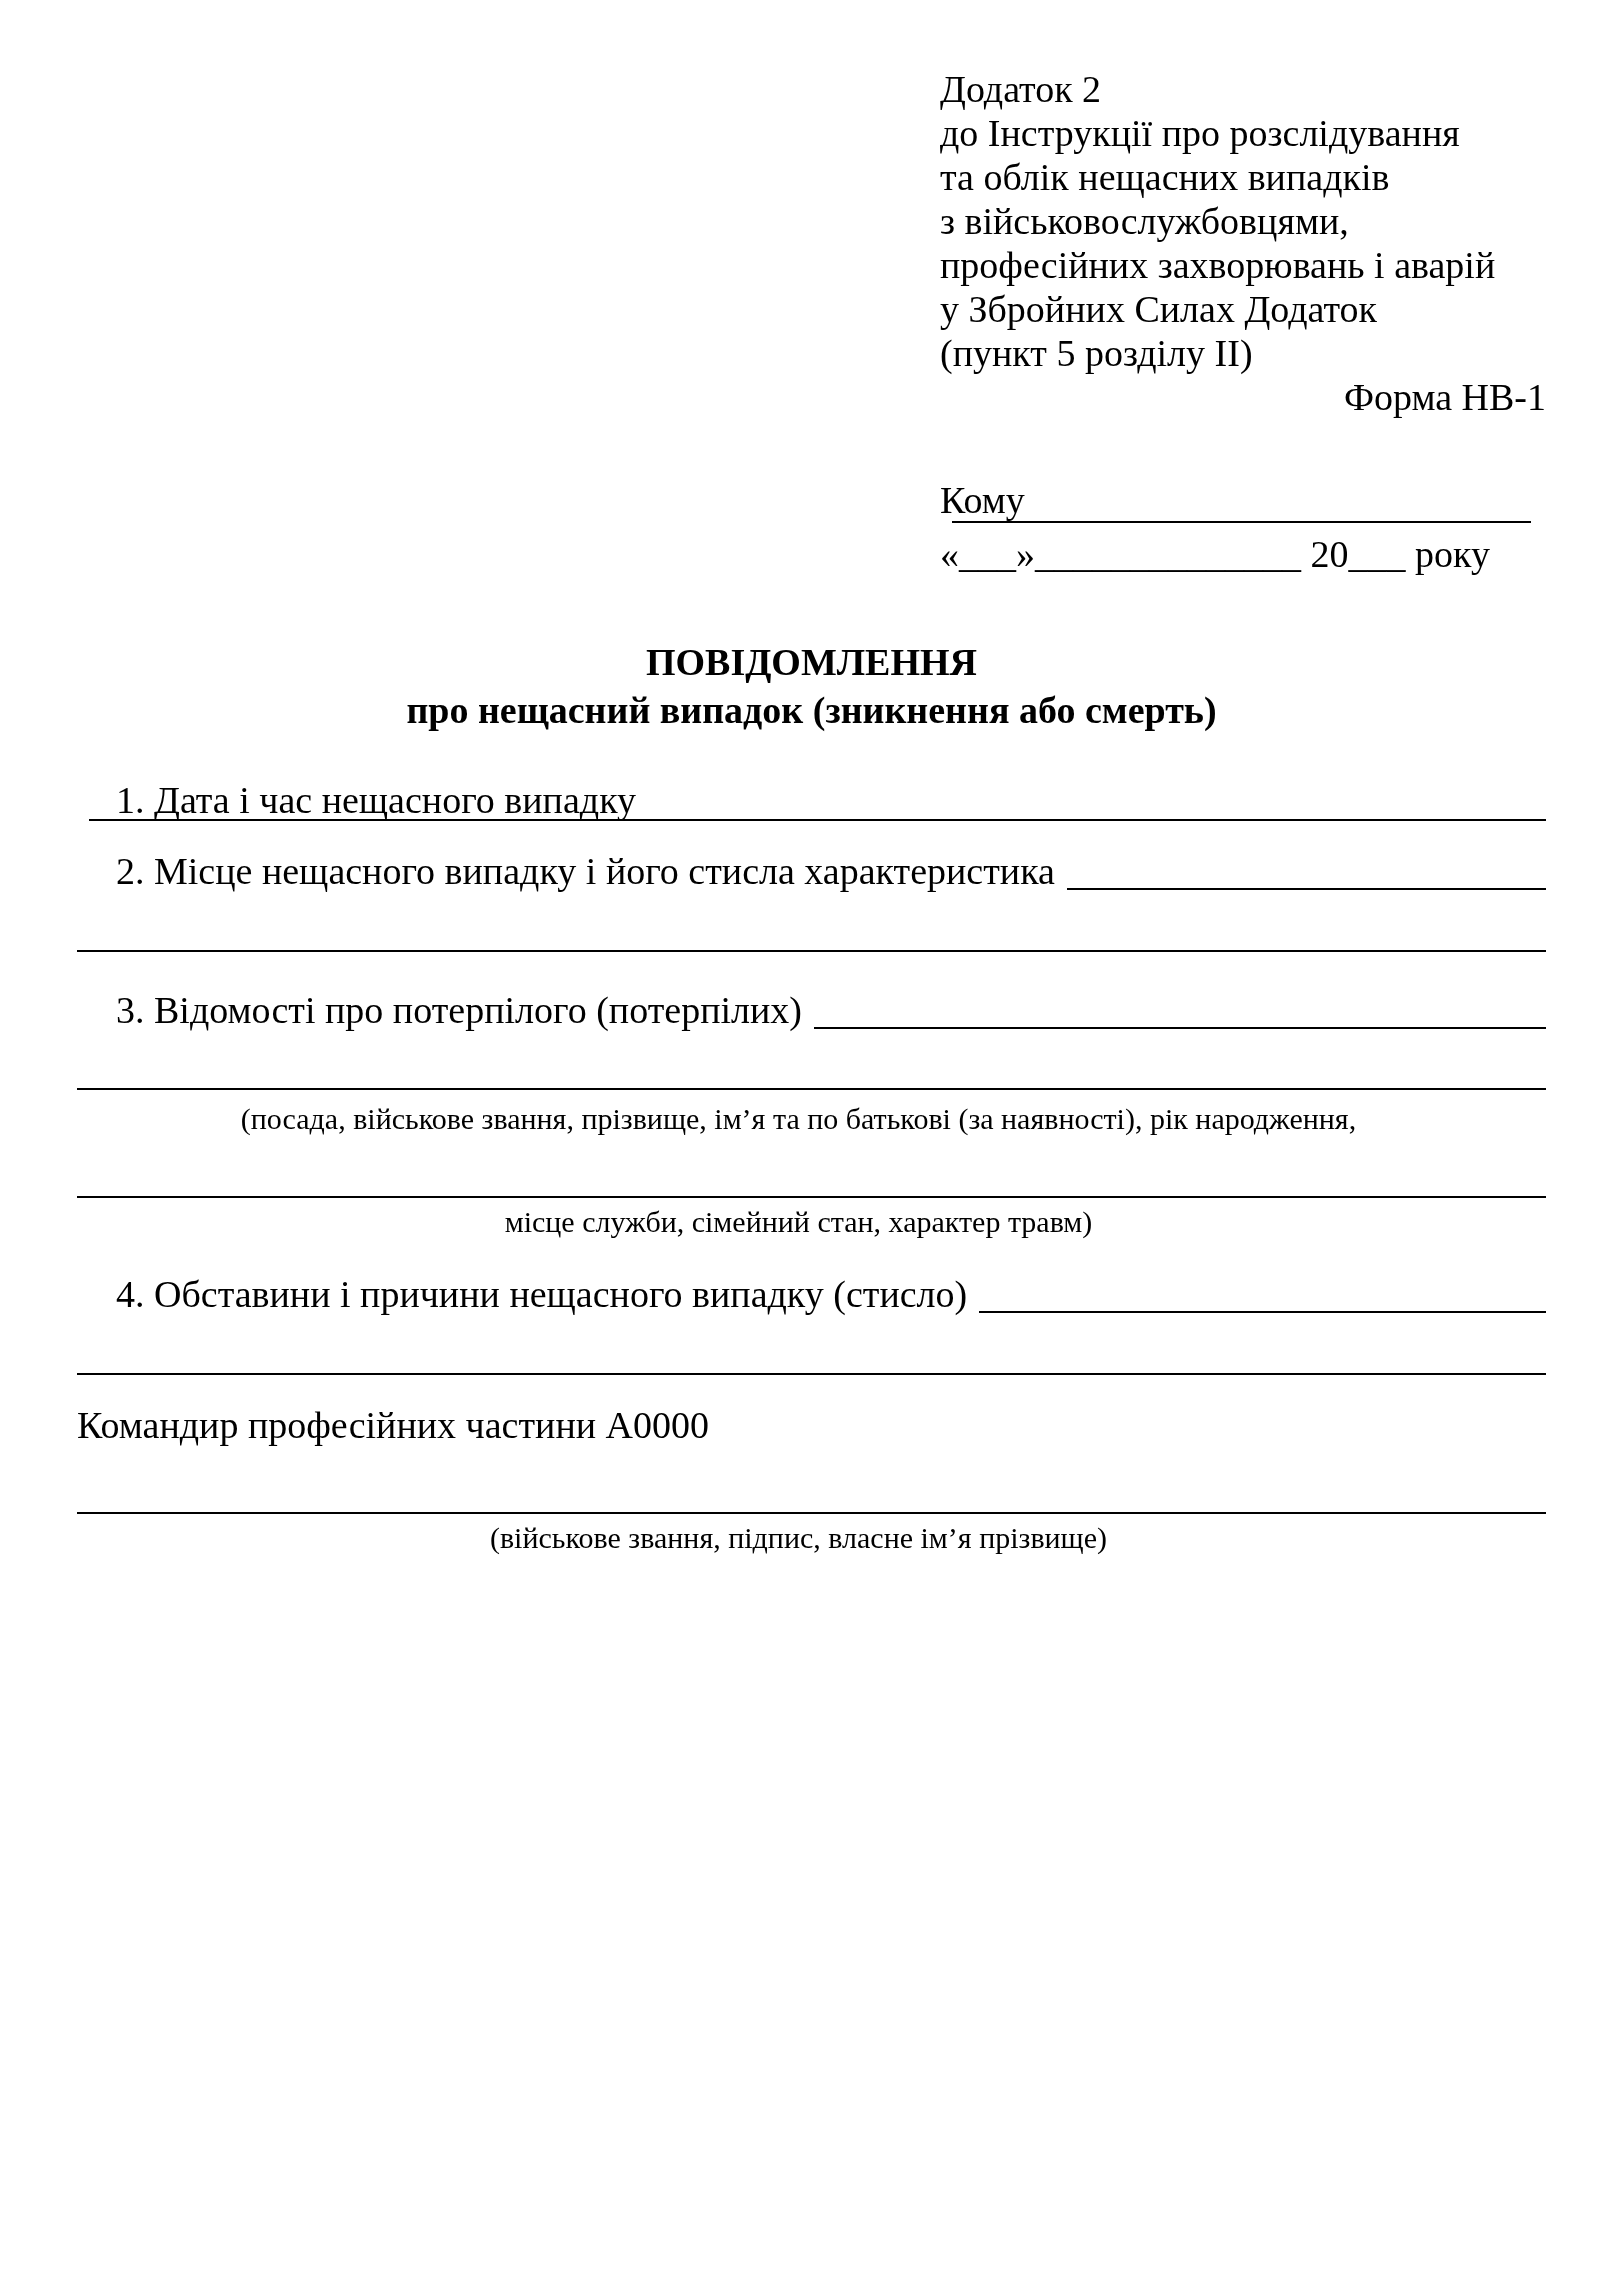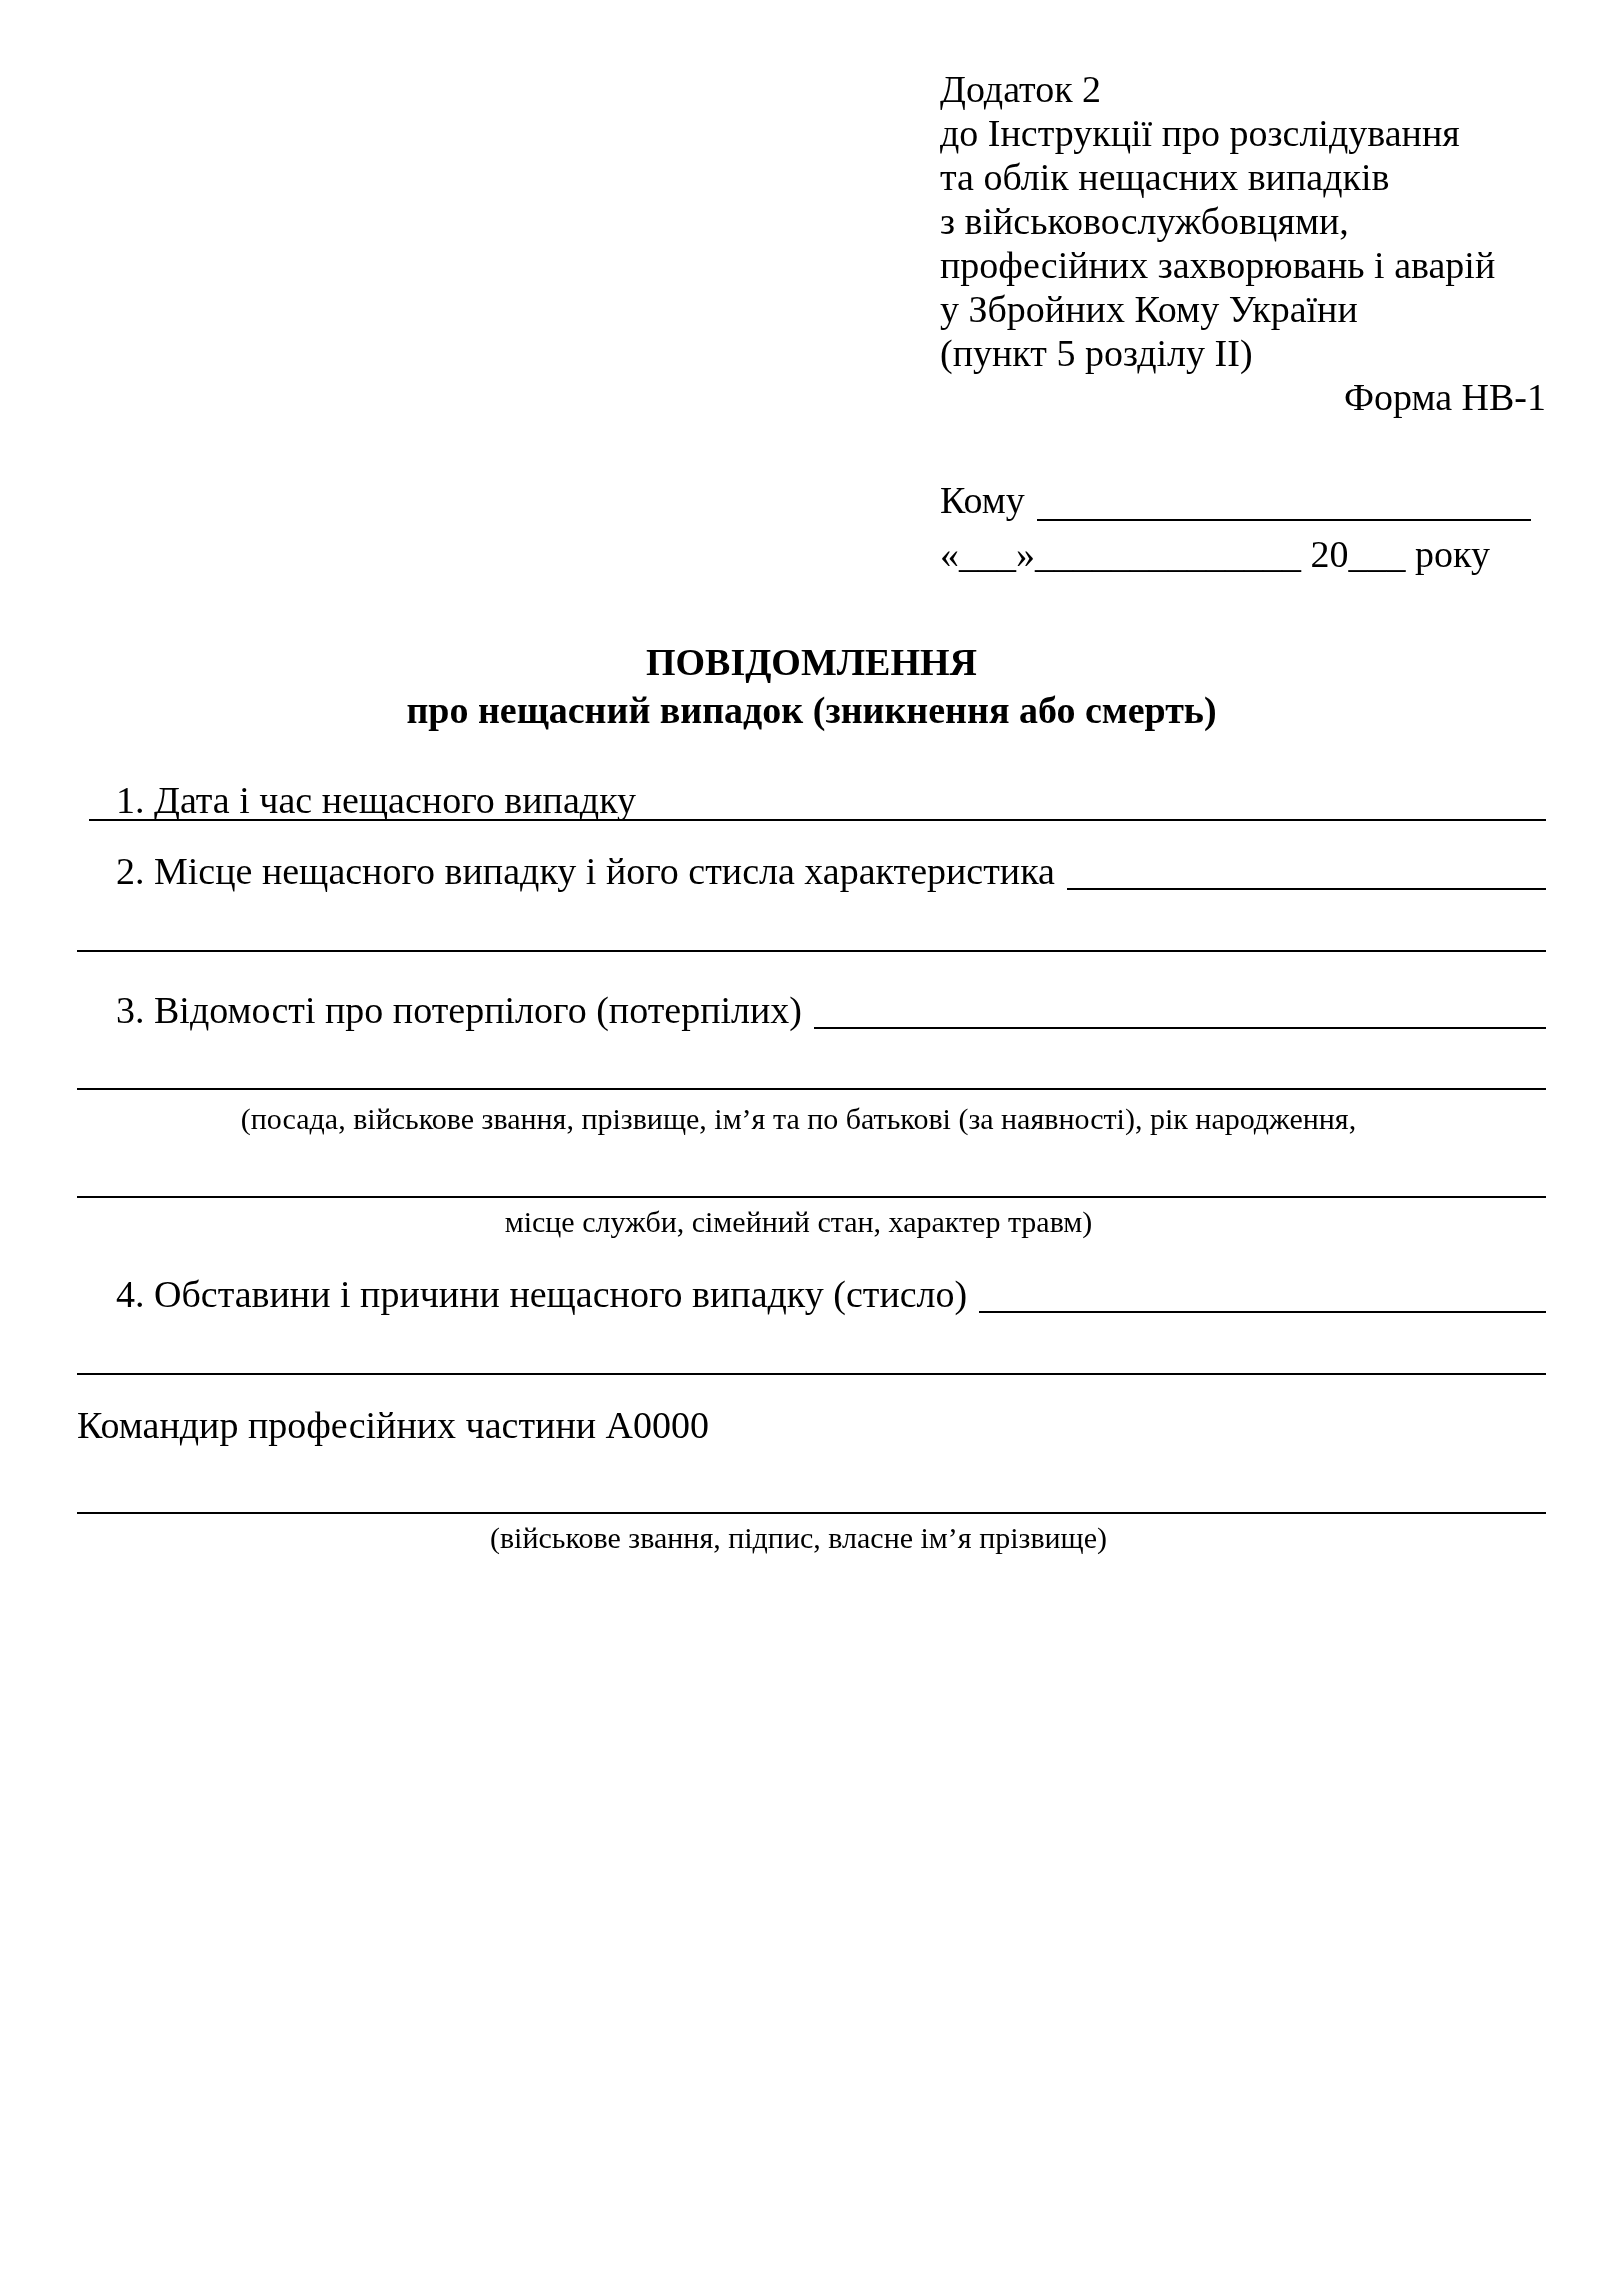--- a/index.html
+++ b/index.html
@@ -34,20 +34,21 @@
   
   .addressee {
     left: 940px;
     top: 479px;
     width: 591px;
   }
   .addressee-row {
     display: flex;
     height: 42px;
     line-height: 42px;
+    flex-direction: column;
   }
   .addressee-row .fill {
     flex: 1;
     border-bottom: 2.6px solid #000;
     margin-left: 11.8px;
   }
   .date-line {
     margin-top: 11.8px;
     line-height: 42px;
     white-space: nowrap;
@@ -122,21 +123,21 @@
 <body>
 
 <div class="page">
 
   <div class="abs appendix">
     <div>Додаток 2</div>
     <div>до Інструкції про розслідування</div>
     <div>та облік нещасних випадків</div>
     <div>з військовослужбовцями,</div>
     <div>професійних захворювань і аварій</div>
-    <div>у Збройних Кому України</div>
+    <div>у Збройних Силах Додаток</div>
     <div>(пункт 5 розділу ІІ)</div>
     <div class="form-code">Форма НВ-1</div>
   </div>
 
   <div class="abs addressee">
     <div class="addressee-row">
       <span>Кому</span>
       <span class="fill"></span>
     </div>
     <div class="date-line">«___»______________ 20___ року</div>

